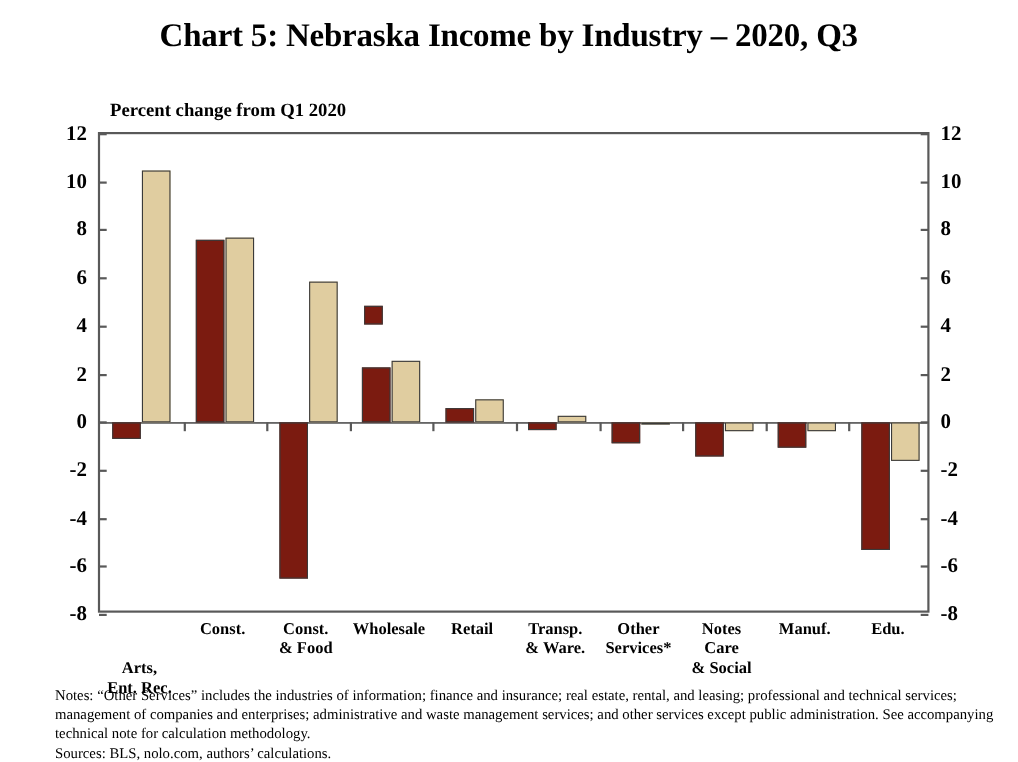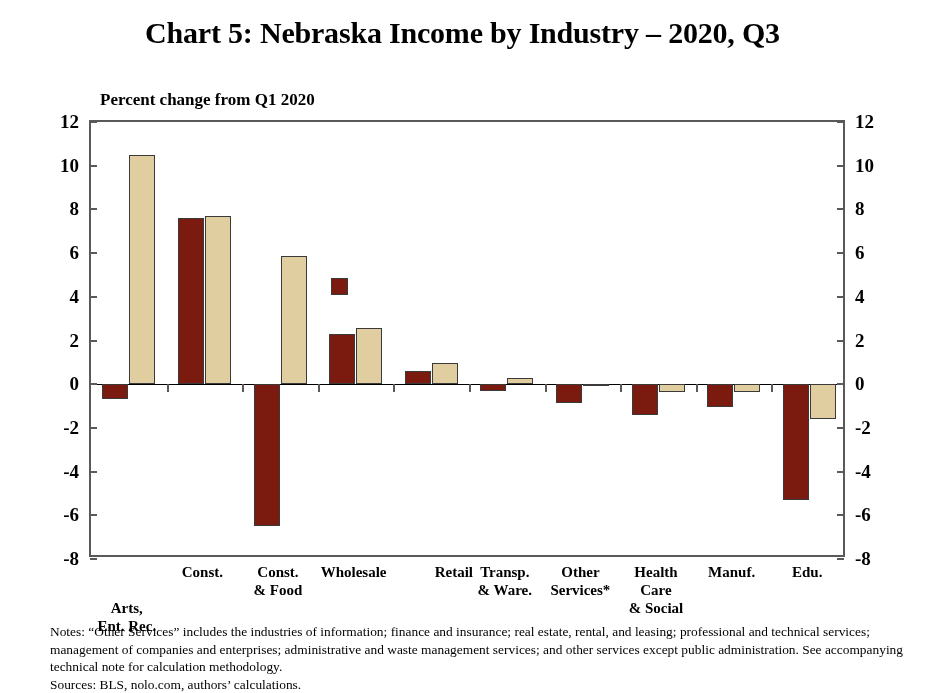--- a/index.html
+++ b/index.html
@@ -184,33 +184,33 @@
       <div class="xcat" style="left: 158.6px; width: 87.6px; top: 563px;">
         <div>Const.</div>
       </div>
       <div class="xcat" style="left: 234.2px; width: 87.6px; top: 563px;">
         <div>Const.</div>
         <div>&amp; Food</div>
       </div>
       <div class="xcat" style="left: 309.8px; width: 87.6px; top: 563px;">
         <div>Wholesale</div>
       </div>
-      <div class="xcat" style="left: 385.4px; width: 87.6px; top: 563px; text-align: right;">
+      <div class="xcat" style="left: 385.4px; width: 87.6px; top: 563px;">
         <div>Retail</div>
       </div>
       <div class="xcat" style="left: 461px; width: 87.6px; top: 563px;">
         <div>Transp.</div>
         <div>&amp; Ware.</div>
       </div>
       <div class="xcat" style="left: 536.6px; width: 87.6px; top: 563px;">
         <div>Other</div>
         <div>Services*</div>
       </div>
       <div class="xcat" style="left: 612.2px; width: 87.6px; top: 563px;">
-        <div>Health</div>
+        <div>Notes</div>
         <div>Care</div>
         <div>&amp; Social</div>
       </div>
       <div class="xcat" style="left: 687.8px; width: 87.6px; top: 563px;">
         <div>Manuf.</div>
       </div>
       <div class="xcat" style="left: 763.4px; width: 87.6px; top: 563px;">
         <div>Edu.</div>
       </div>
     </div>

